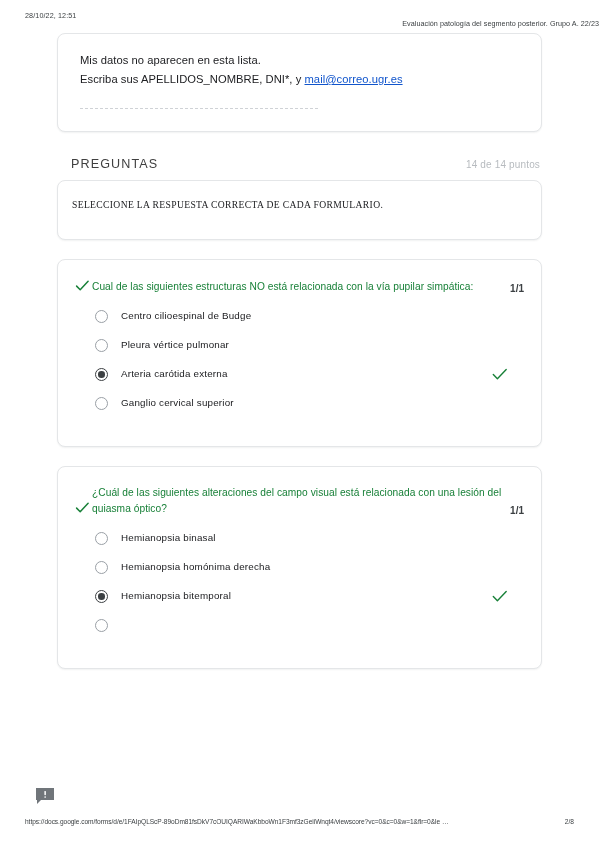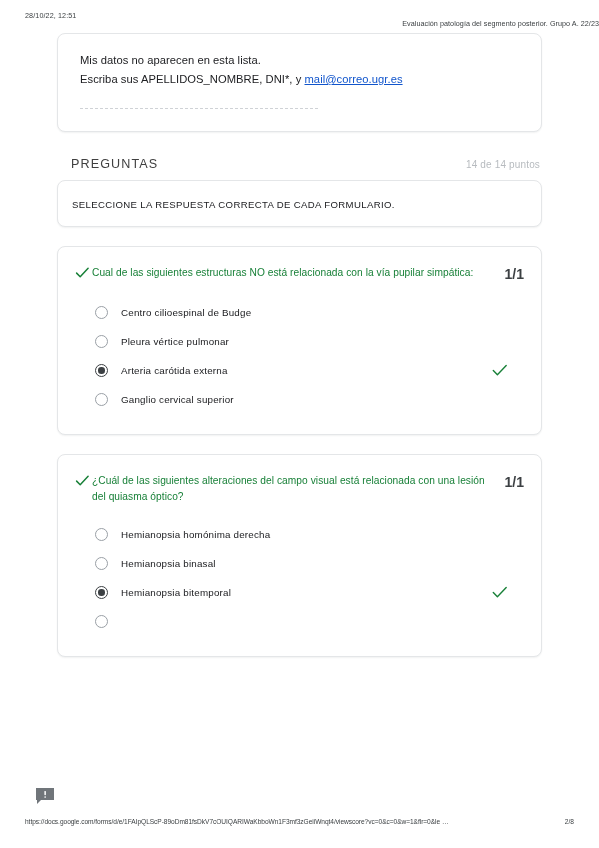--- a/index.html
+++ b/index.html
@@ -102,68 +102,68 @@
   }
   .section-points {
     font-size: 10px;
     color: #b7bbbf;
     letter-spacing: 0.15px;
   }
 
   
   .instruction-card {
     margin-top: 9px;
-    padding: 18px 14px 16px 14px;
+    padding: 18px 14px 29px 14px;
+    font-family: Liberation Serif, serif;
   }
   .instruction-text {
     font-size: 9.6px;
     color: #202124;
     letter-spacing: 0.35px;
   }
 
   
   .question-card {
     margin-top: 19px;
     padding: 18px 17px 20px 17px;
   }
   .q-head {
     display: flex;
-    align-items: flex-start;
+    align-items: flex-end;
   }
   .q-check {
     flex: 0 0 auto;
     width: 17px;
     height: 15px;
     margin-top: 1px;
     position: relative;
   }
   .q-check svg { display: block; }
   .q-text {
     flex: 1 1 auto;
     font-size: 10.2px;
     line-height: 15.5px;
     color: #188038;
     letter-spacing: 0.05px;
     padding-right: 8px;
   }
   .q-score {
     flex: 0 0 auto;
-    font-size: 14px;
+    font-size: 10px;
     color: #3c4043;
     font-weight: bold;
     white-space: nowrap;
     padding-top: 1px;
   }
 
   .options {
     margin-top: 16px;
   }
   .option-row {
     display: flex;
-    align-items: center;
     height: 29px;
   }
   .radio {
     flex: 0 0 auto;
     width: 13px;
     height: 13px;
     margin-left: 20px;
     margin-right: 13px;
     border-radius: 50%;
     border: 1.4px solid #9aa0a6;
@@ -306,26 +306,26 @@
           <svg width="15" height="14" viewBox="0 0 15 14">
               <path d="M1.6 7.1 L5.2 10.7 L13.1 2.3" fill="none" stroke="#188038" stroke-width="1.5" stroke-linecap="round" stroke-linejoin="round"></path>
             </svg>
         </span>
         <span class="q-text">¿Cuál de las siguientes alteraciones del campo visual está relacionada con una lesión del quiasma óptico?</span>
         <span class="q-score">1/1</span>
       </div>
       <div class="options">
         <div class="option-row">
           <span class="radio"></span>
+          <span class="option-label">Hemianopsia binasal</span>
+          <span class="option-mark hidden"></span>
+        </div>
+        <div class="option-row">
+          <span class="radio"></span>
           <span class="option-label">Hemianopsia homónima derecha</span>
-          <span class="option-mark hidden"></span>
-        </div>
-        <div class="option-row">
-          <span class="radio"></span>
-          <span class="option-label">Hemianopsia binasal</span>
           <span class="option-mark hidden"></span>
         </div>
         <div class="option-row">
           <span class="radio selected"></span>
           <span class="option-label">Hemianopsia bitemporal</span>
           <span class="option-mark">
             <svg width="16" height="13" viewBox="0 0 16 13">
                 <path d="M1.3 6.6 L5.4 10.8 L14.2 1.6" fill="none" stroke="#188038" stroke-width="1.4" stroke-linecap="round" stroke-linejoin="round"></path>
               </svg>
           </span>

